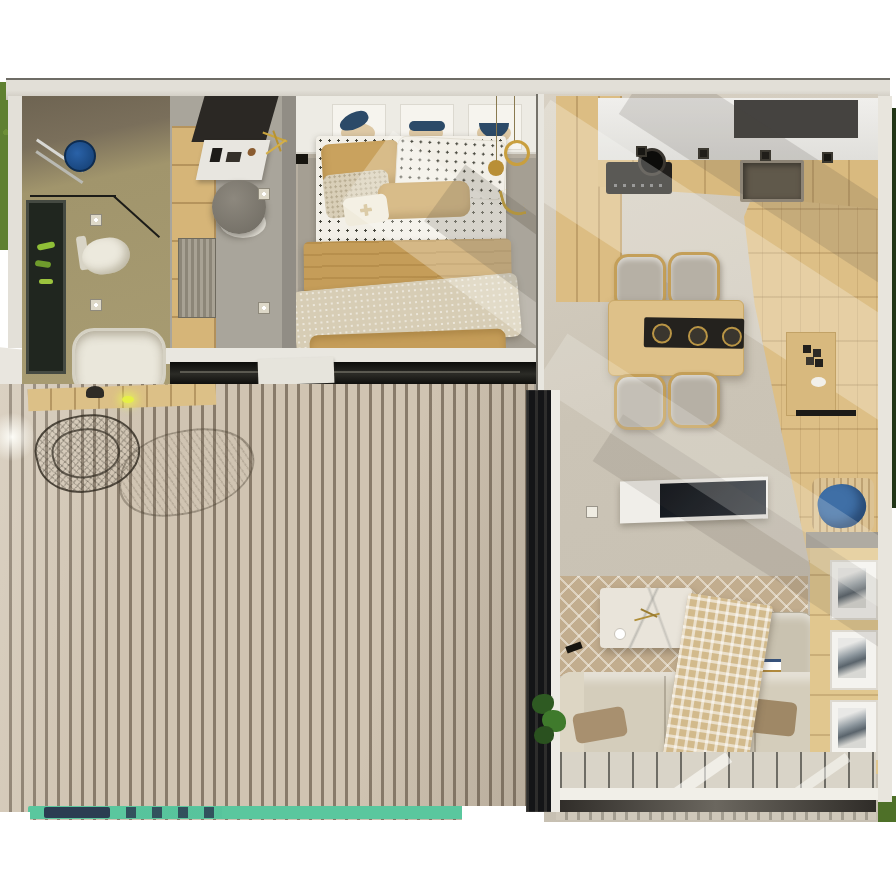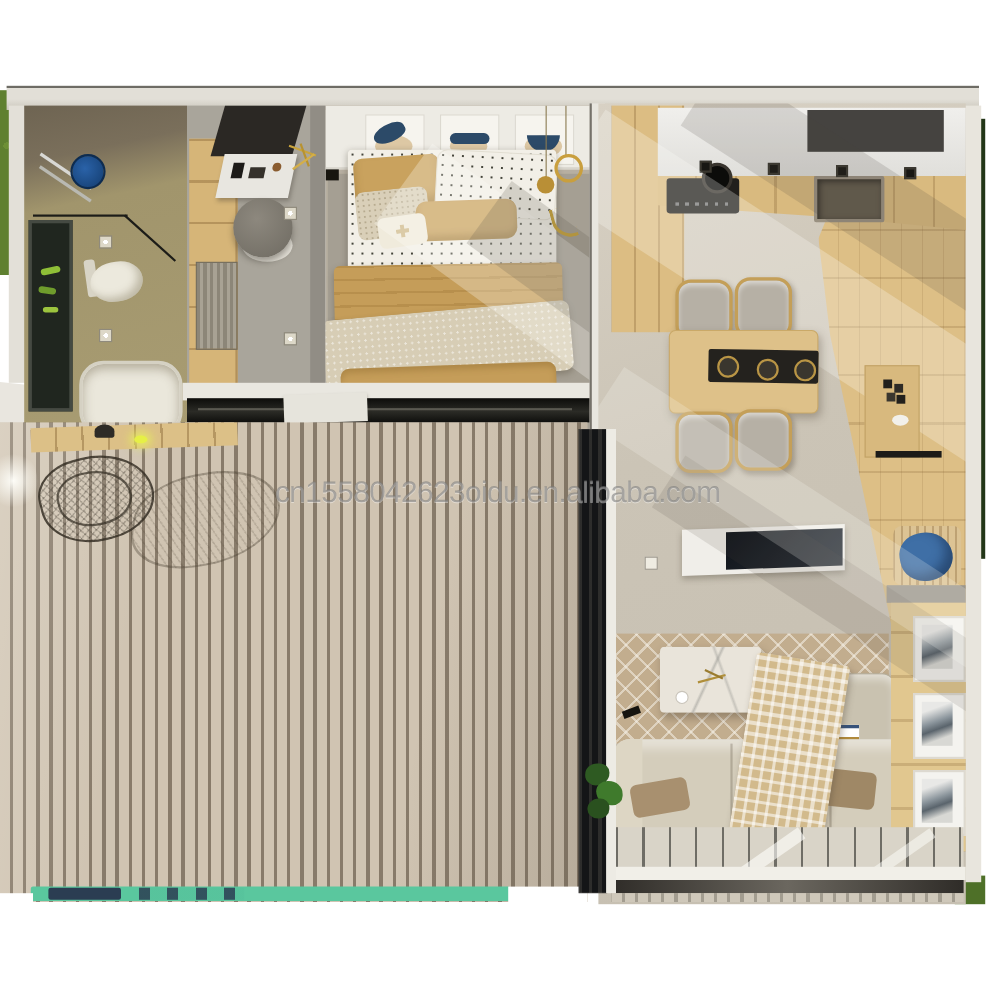--- a/index.html
+++ b/index.html
@@ -445,15 +445,14 @@
 
   <div class="abs divider"></div>
   <div class="abs divider-frame"></div>
 
   <div class="abs plant-lr">
     <div class="abs pl1"></div>
     <div class="abs pl2"></div>
     <div class="abs pl3"></div>
   </div>
 
-  <div class="abs watermark">cn1558042623oidu.en.alibaba.com</div>
 
 </div>
 
 </body></html>

